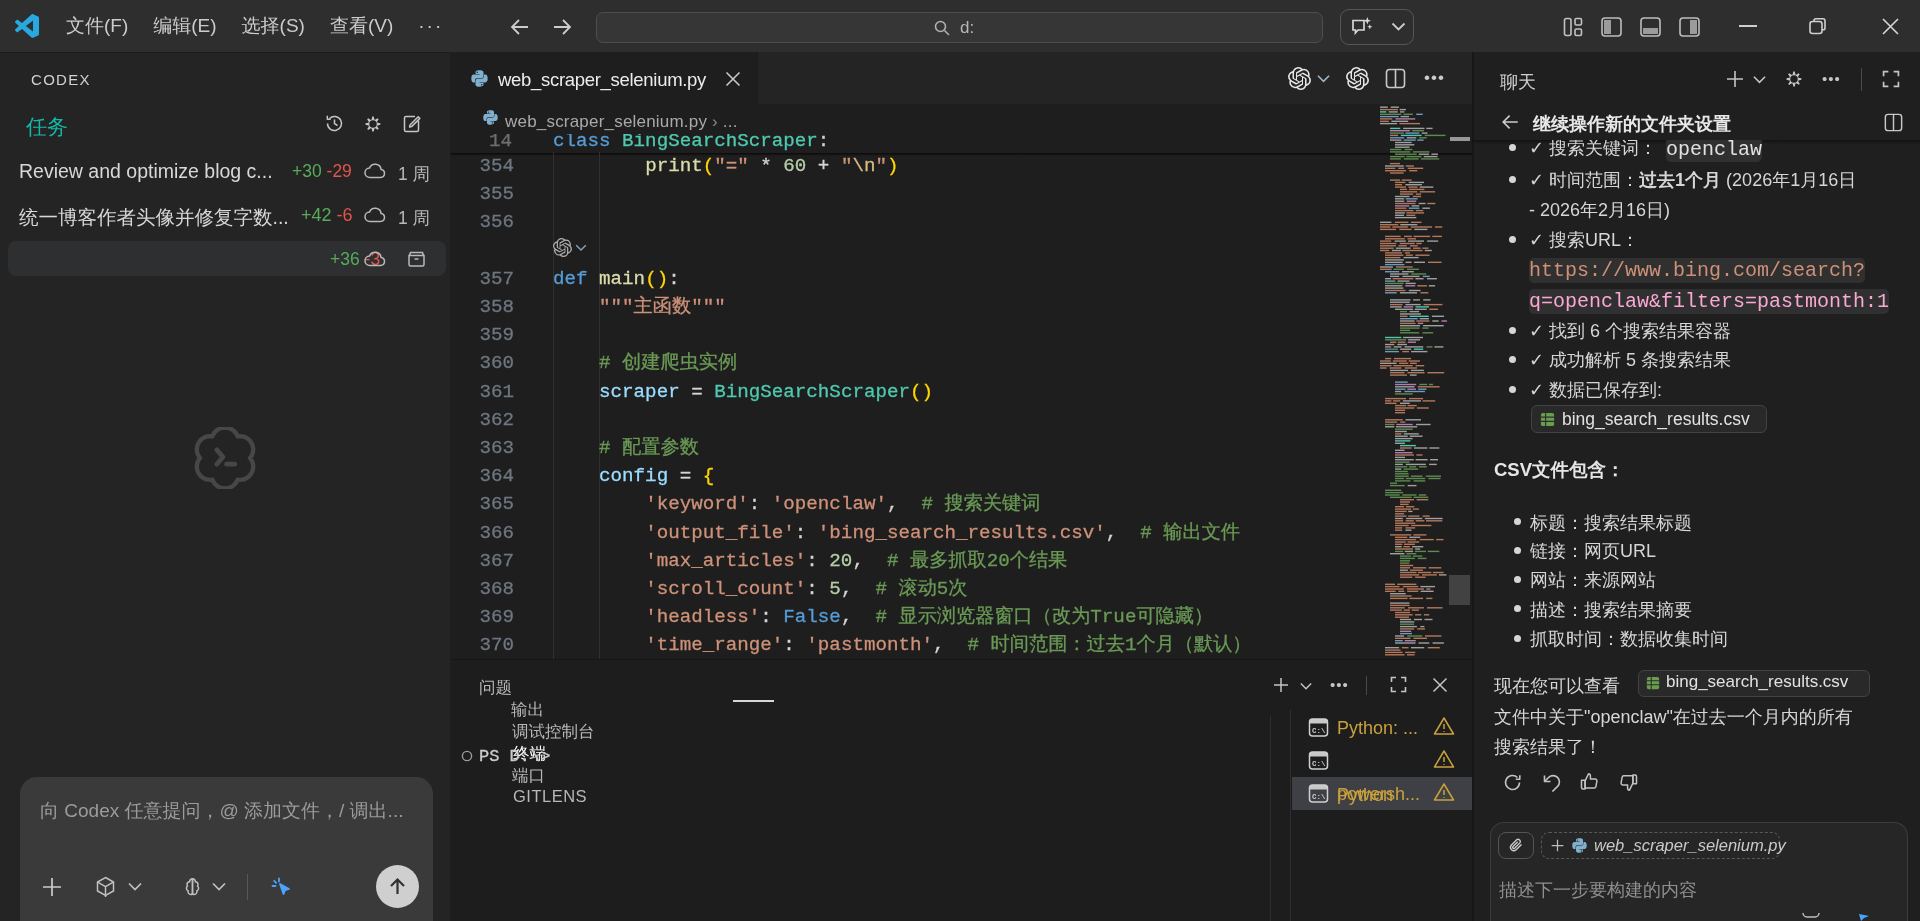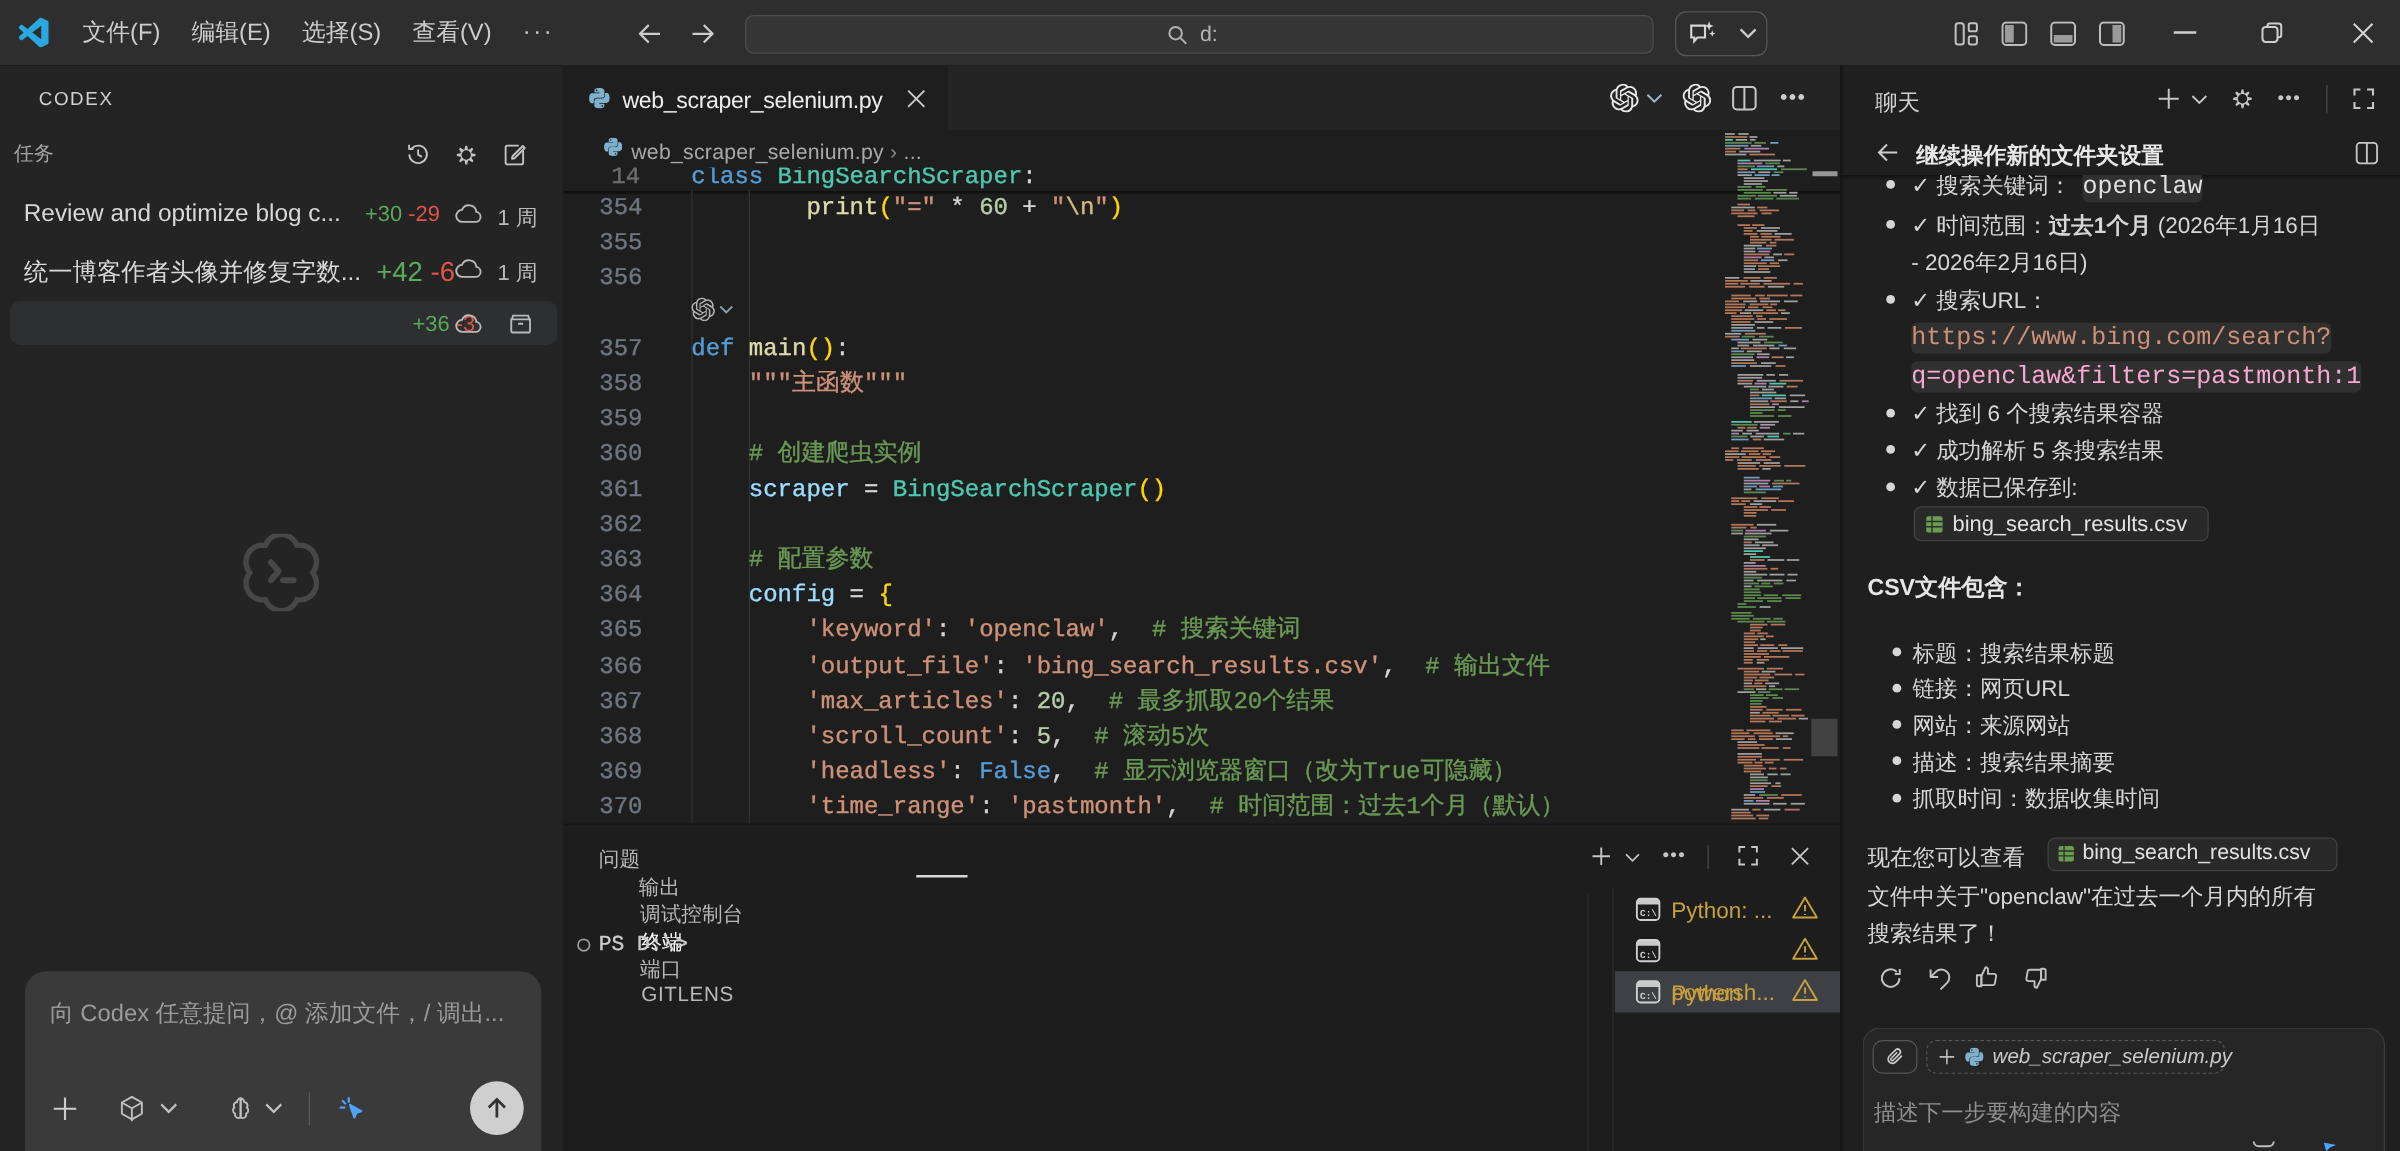--- a/index.html
+++ b/index.html
@@ -75,40 +75,40 @@
   <svg class="abs" style="left:1808px;top:17px;" width="19" height="19" viewBox="0 0 19 19" fill="none" stroke="#cfcfcf" stroke-width="1.6">
     <rect x="2" y="4.5" width="12" height="12" rx="2.5"></rect>
     <path d="M6 4.5V3.6c0-1 .8-1.8 1.8-1.8h7c1.2 0 2.2 1 2.2 2.2v7c0 1-.8 1.8-1.8 1.8H14"></path>
   </svg>
   <svg class="abs" style="left:1881px;top:17px;" width="19" height="19" viewBox="0 0 19 19" fill="none" stroke="#d6d6d6" stroke-width="1.6">
     <path d="M2 2l15 15M17 2L2 17"></path>
   </svg>
 
   <div class="abs" style="left:0;top:52px;width:450px;height:869px;background:#242424;border-top:1px solid #1c1c1c;"></div>
   <div class="abs" style="left:31px;top:71px;color:#d2d2d2;font-size:15px;letter-spacing:1.3px;">CODEX</div>
-  <div class="abs" style="left:11px;top:113px;color:#a3a3a3;font-size:16px;">任务</div>
+  <div class="abs" style="left:26px;top:113px;color:#14b8a6;font-size:21px;">任务</div>
 
   <svg class="abs" style="left:325px;top:114px;" width="19" height="19" viewBox="0 0 19 19" fill="none" stroke="#c5c5c5" stroke-width="1.5">
     <path d="M2.5 9.5a7 7 0 1 0 2-4.9"></path>
       <path d="M2.3 1.8v3.4h3.4" stroke-linejoin="round"></path>
       <path d="M9.5 5.5v4.2l3 1.8"></path>
   </svg>
   <svg class="abs" style="left:363px;top:114px;" width="20" height="20" viewBox="0 0 16 16" fill="#c5c5c5">
     <path d="M9.1 4.4L8.6 2H7.4l-.5 2.4-.7.3-2-1.3-.9.8 1.3 2-.2.7-2.4.5v1.2l2.4.5.3.8-1.3 2 .8.8 2-1.3.8.3.4 2.3h1.2l.5-2.4.7-.3 2 1.3.8-.8-1.3-2 .3-.7 2.3-.5V7.4l-2.4-.5-.3-.7 1.3-2-.8-.9-2 1.3-.7-.3zM8 11a3 3 0 1 1 0-6 3 3 0 0 1 0 6z"></path>
   </svg>
   <svg class="abs" style="left:402px;top:114px;" width="19" height="19" viewBox="0 0 19 19" fill="none" stroke="#c5c5c5" stroke-width="1.5">
     <path d="M16.5 6.5v9.5a1.5 1.5 0 0 1-1.5 1.5H4a1.5 1.5 0 0 1-1.5-1.5V4A1.5 1.5 0 0 1 4 2.5h9"></path>
     <path d="M8 11l8.2-8.2 1.6 1.6L9.6 12.6 7.6 13z" stroke-linejoin="round"></path>
   </svg>
 
   <div class="abs" style="left:8px;top:241px;width:438px;height:35px;background:#2d2f31;border-radius:8px;"></div>
   <div class="abs" style="left:19px;top:160px;width:420px;height:22px;font-size:19.5px;color:#d8d8d8;white-space:nowrap;">Review and optimize blog c...</div>
   <div class="abs" style="left:19px;top:204px;width:420px;height:22px;font-size:19.5px;color:#d8d8d8;white-space:nowrap;">统一博客作者头像并修复字数...</div>
   <div class="abs" style="left:292px;top:161px;font-size:17.5px;"><span style="color:#57ab5a;">+30</span> <span style="color:#e5534b;">-29</span></div>
-  <div class="abs" style="left:301px;top:205px;font-size:22px;"><span style="color:#57ab5a;">+42</span> <span style="color:#e5534b;">-6</span></div>
+  <div class="abs" style="left:301px;top:205px;font-size:18px;"><span style="color:#57ab5a;">+42</span> <span style="color:#e5534b;">-6</span></div>
   <div class="abs" style="left:300px;top:249px;font-size:17.5px;"><span style="color:#57ab5a;margin-left:30px;">+36</span> <span style="color:#e5534b;">-3</span></div>
   <svg class="abs" style="left:364px;top:163px;" width="22" height="16" viewBox="0 0 22 16" fill="none" stroke="#b9b9b9" stroke-width="1.5">
       <path d="M6 14.5h10.5a4 4 0 0 0 .6-7.95A6 6 0 0 0 5.6 4.9 4.8 4.8 0 0 0 6 14.5z"></path>
     </svg>
   <svg class="abs" style="left:364px;top:207px;" width="22" height="16" viewBox="0 0 22 16" fill="none" stroke="#b9b9b9" stroke-width="1.5">
       <path d="M6 14.5h10.5a4 4 0 0 0 .6-7.95A6 6 0 0 0 5.6 4.9 4.8 4.8 0 0 0 6 14.5z"></path>
     </svg>
   <svg class="abs" style="left:364px;top:251px;" width="22" height="16" viewBox="0 0 22 16" fill="none" stroke="#b9b9b9" stroke-width="1.5">
       <path d="M6 14.5h10.5a4 4 0 0 0 .6-7.95A6 6 0 0 0 5.6 4.9 4.8 4.8 0 0 0 6 14.5z"></path>
     </svg>

